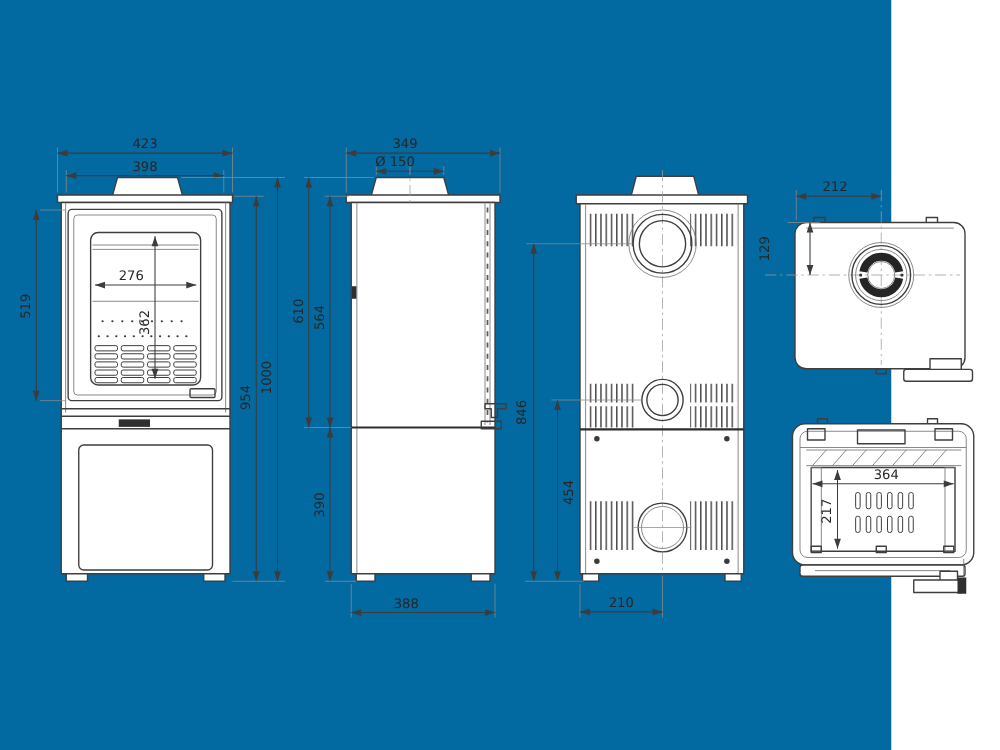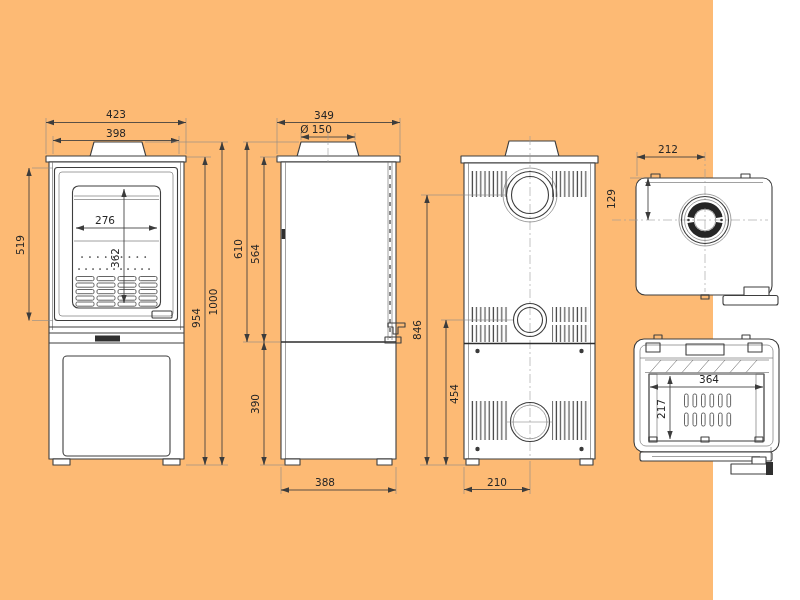--- a/index.html
+++ b/index.html
@@ -1,16 +1,16 @@
 <!DOCTYPE html>
 <html><head>
 <meta charset="utf-8">
 <style>
   html,body{margin:0;padding:0;background:#fff;width:800px;height:600px;overflow:hidden}
-  .canvas{position:relative;width:713px;height:600px;background:#fdba74;font-family:"DejaVu Sans",sans-serif}
+  .canvas{position:relative;width:713px;height:600px;background:#0369a1;font-family:"DejaVu Sans",sans-serif}
   svg{display:block}
   .ln{fill:#fff;stroke:#3e3e3e;stroke-width:1.1;stroke-linejoin:round}
   .lnf{fill:none;stroke:#3e3e3e;stroke-width:1.1;stroke-linejoin:round}
   .lnt{fill:none;stroke:#6e6e6e;stroke-width:.65}
   .lnb{fill:none;stroke:#2d2d2d;stroke-width:1.7}
   .gr{fill:#fff;stroke:#3e3e3e;stroke-width:.8}
   .ext{stroke:#8c8c8c;stroke-width:.6}
   .cl{stroke:#9c9c9c;stroke-width:.6;stroke-dasharray:9 3 2 3}
   .dim{stroke:#3c3c3c;stroke-width:.85;fill:none}
   .dimtxt{font:10.5px "DejaVu Sans",sans-serif;fill:#262626}

